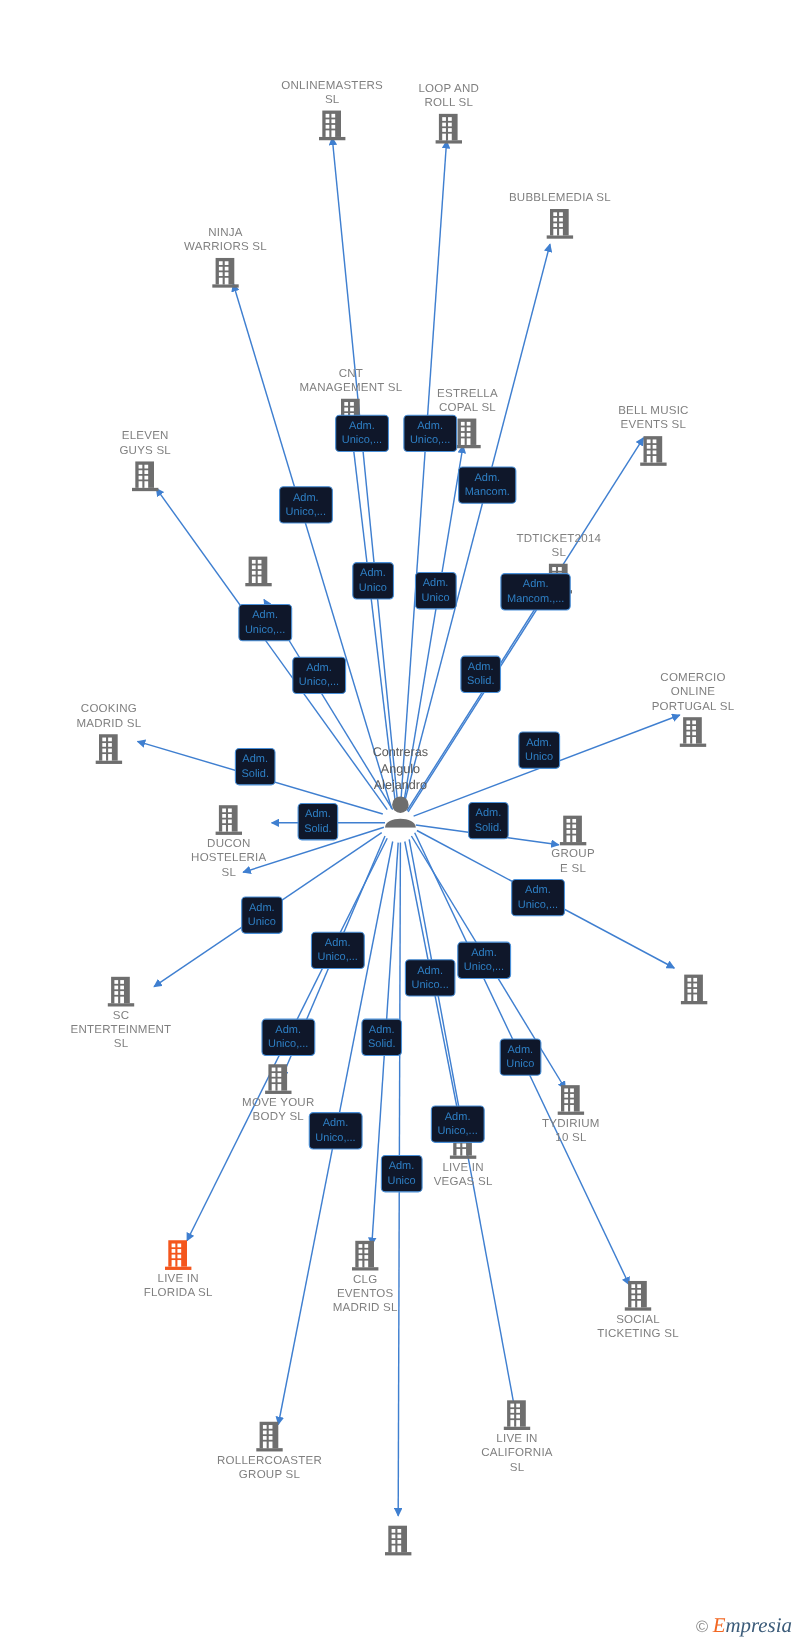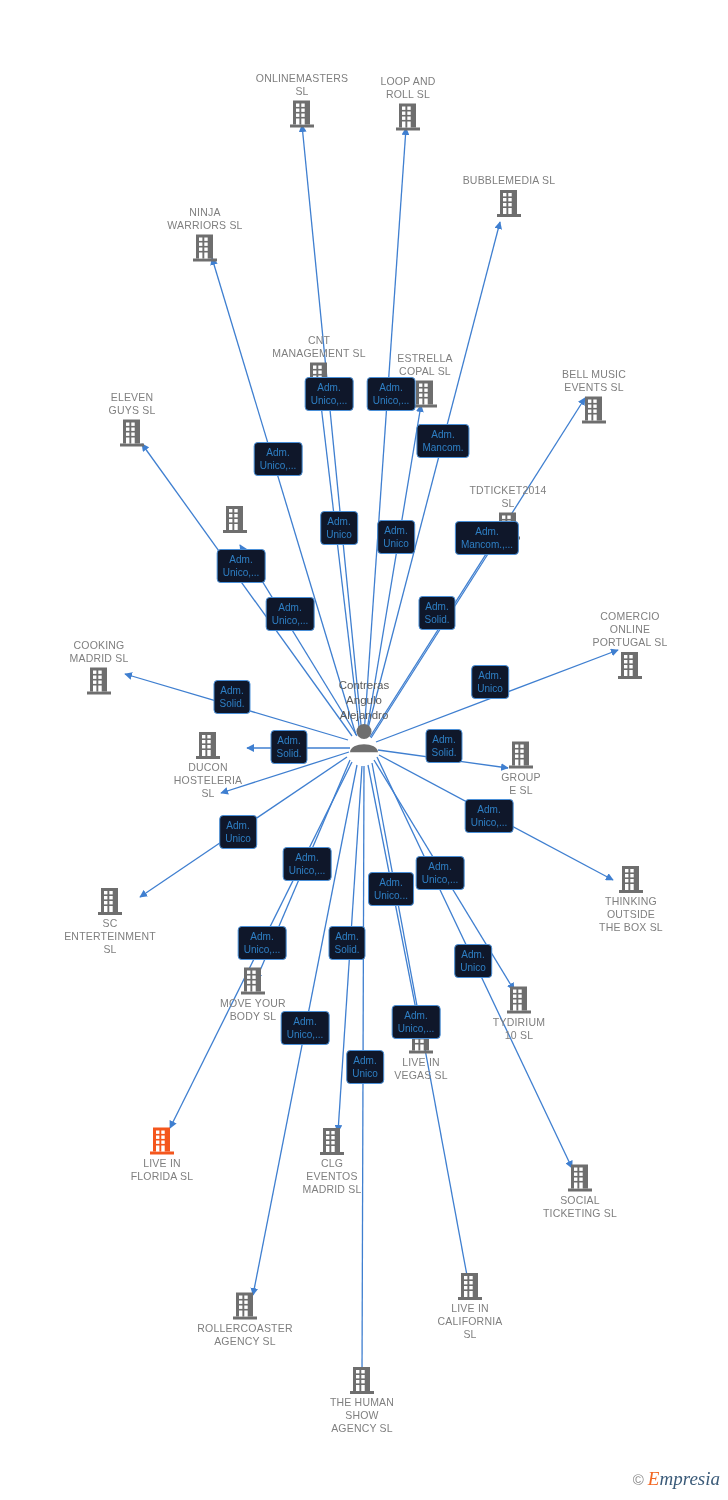--- a/index.html
+++ b/index.html
@@ -358,23 +358,20 @@
               <rect x="13.3" y="5" width="3.4" height="3.4"></rect>
               <rect x="18.6" y="5" width="0" height="0"></rect>
               <rect x="8" y="10" width="3.4" height="3.4"></rect>
               <rect x="13.3" y="10" width="3.4" height="3.4"></rect>
               <rect x="8" y="15" width="3.4" height="3.4"></rect>
               <rect x="13.3" y="15" width="3.4" height="3.4"></rect>
               <rect x="8" y="20" width="3.4" height="6"></rect>
               <rect x="13.3" y="20" width="3.4" height="6"></rect>
             </g>
           </svg></span>
-        <span class="cname">THINKING
-OUTSIDE
-THE BOX  SL</span>
       </div>
       <div class="node label-bottom" style="left: 110px; top: 921px;">
         <span class="glyph"><svg width="28" height="30" viewBox="0 0 28 30">
             <rect x="5" y="2" width="17" height="24" fill="#6e6e6e"></rect>
             <rect x="2" y="26" width="24" height="3" fill="#6e6e6e"></rect>
             <g fill="#ffffff">
               <rect x="8" y="5" width="3.4" height="3.4"></rect>
               <rect x="13.3" y="5" width="3.4" height="3.4"></rect>
               <rect x="18.6" y="5" width="0" height="0"></rect>
               <rect x="8" y="10" width="3.4" height="3.4"></rect>
@@ -514,21 +511,21 @@
               <rect x="18.6" y="5" width="0" height="0"></rect>
               <rect x="8" y="10" width="3.4" height="3.4"></rect>
               <rect x="13.3" y="10" width="3.4" height="3.4"></rect>
               <rect x="8" y="15" width="3.4" height="3.4"></rect>
               <rect x="13.3" y="15" width="3.4" height="3.4"></rect>
               <rect x="8" y="20" width="3.4" height="6"></rect>
               <rect x="13.3" y="20" width="3.4" height="6"></rect>
             </g>
           </svg></span>
         <span class="cname">ROLLERCOASTER
-AGENCY  SL</span>
+GROUP  SL</span>
       </div>
       <div class="node label-bottom" style="left: 470px; top: 1306px;">
         <span class="glyph"><svg width="28" height="30" viewBox="0 0 28 30">
             <rect x="5" y="2" width="17" height="24" fill="#6e6e6e"></rect>
             <rect x="2" y="26" width="24" height="3" fill="#6e6e6e"></rect>
             <g fill="#ffffff">
               <rect x="8" y="5" width="3.4" height="3.4"></rect>
               <rect x="13.3" y="5" width="3.4" height="3.4"></rect>
               <rect x="18.6" y="5" width="0" height="0"></rect>
               <rect x="8" y="10" width="3.4" height="3.4"></rect>
@@ -552,23 +549,20 @@
               <rect x="13.3" y="5" width="3.4" height="3.4"></rect>
               <rect x="18.6" y="5" width="0" height="0"></rect>
               <rect x="8" y="10" width="3.4" height="3.4"></rect>
               <rect x="13.3" y="10" width="3.4" height="3.4"></rect>
               <rect x="8" y="15" width="3.4" height="3.4"></rect>
               <rect x="13.3" y="15" width="3.4" height="3.4"></rect>
               <rect x="8" y="20" width="3.4" height="6"></rect>
               <rect x="13.3" y="20" width="3.4" height="6"></rect>
             </g>
           </svg></span>
-        <span class="cname">THE HUMAN
-SHOW
-AGENCY SL</span>
       </div>
     </div>
   <div id="labels-layer">
       <div class="lbl" style="left: 329px; top: 394px;">Adm.
 Unico,...</div>
       <div class="lbl" style="left: 391px; top: 394px;">Adm.
 Unico,...</div>
       <div class="lbl" style="left: 443px; top: 441px;">Adm.
 Mancom.</div>
       <div class="lbl" style="left: 278px; top: 459px;">Adm.

